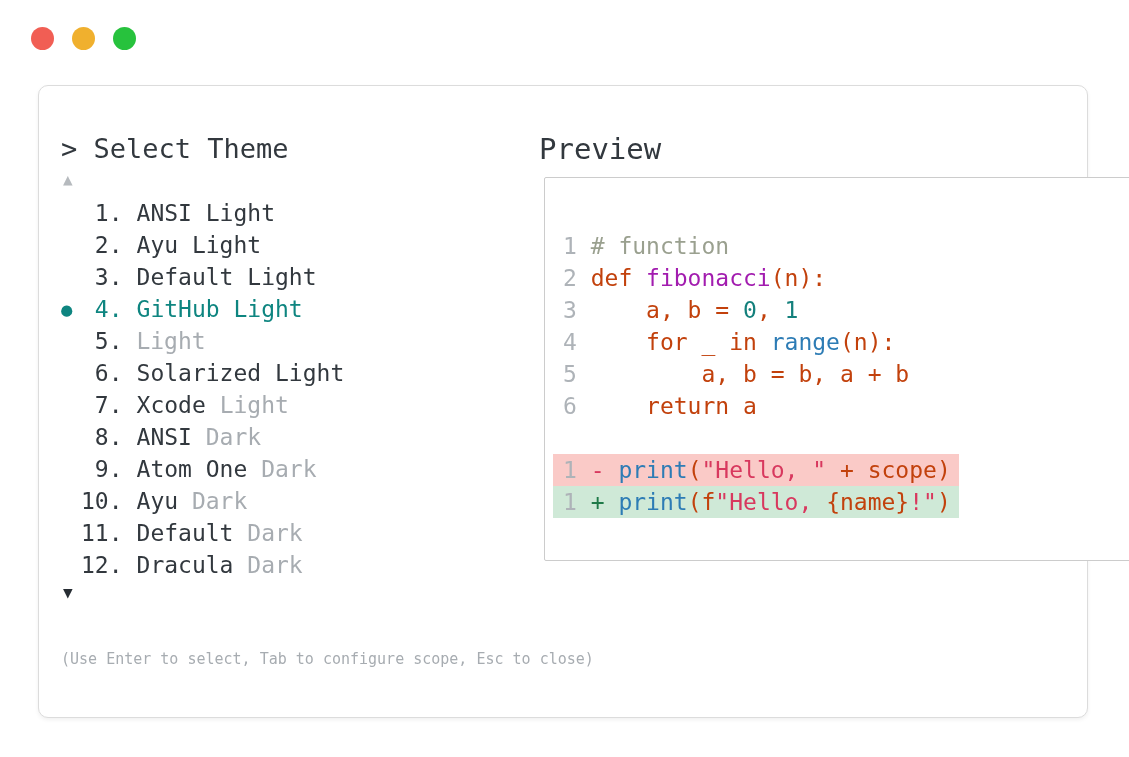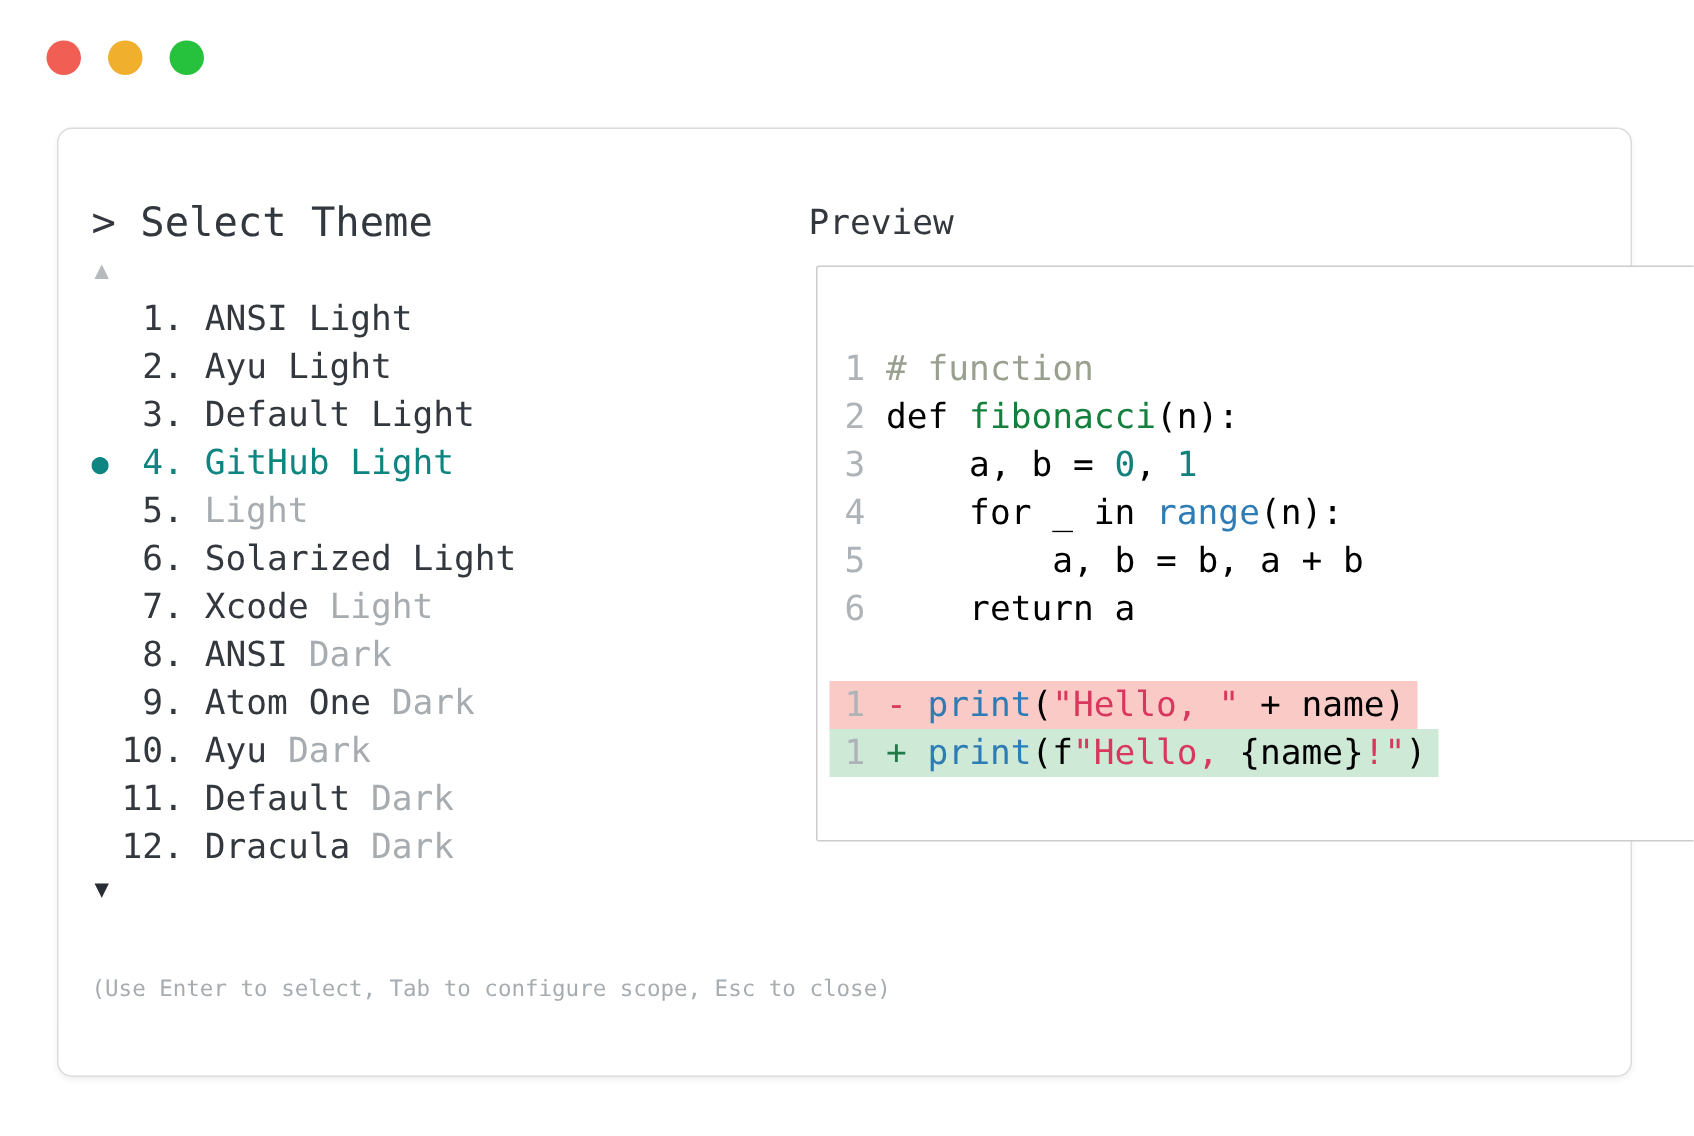--- a/index.html
+++ b/index.html
@@ -33,31 +33,31 @@
   .row{display:flex;height:32px;line-height:32px;font-size:23px;white-space:pre;color:#32383e;}
   .row .marker{display:inline-block;width:20px;color:#0e8580;font-size:19px;}
   .row .num{display:inline-block;width:3ch;text-align:right;}
   .row .label{padding-left:14px;}
   .row .muted{color:#a7acb1;}
   .row.selected .num,.row.selected .label,.row.selected .muted{color:#0e8580;}
 
   .hint{position:absolute;left:22px;top:557px;line-height:32px;font-size:15px;color:#a7acb1;white-space:pre;}
 
   
-  .preview-title{position:absolute;left:500px;top:47px;line-height:32px;font-size:23px;color:#32383e;}
+  .preview-title{position:absolute;left:500px;top:47px;line-height:32px;font-size:29px;color:#32383e;}
   .preview-box{
     position:absolute;left:505px;top:91px;width:601px;height:384px;
     box-sizing:border-box;border:1.5px solid #cccccc;border-radius:2px;background:#ffffff;
     padding:52px 0 0 18px;overflow:hidden;
   }
   .cline{height:32px;line-height:32px;font-size:23px;white-space:pre;}
   .ln{display:inline-block;width:2ch;color:#aeb3b8;}
-  .tk-text{color:#000000;}
+  .tk-text{color:#c2410c;}
   .tk-comment{color:#9aa08f;}
-  .tk-func{color:#15803d;}
+  .tk-func{color:#a21caf;}
   .tk-num{color:#14807c;}
   .tk-blue{color:#2d7cb5;}
   .tk-string{color:#d8385e;}
   .tk-minus{color:#d8385e;}
   .tk-plus{color:#1f7a48;}
   .hl{display:inline-block;margin-left:-10px;padding:0 8px 0 10px;}
   .hl.removed{background:#facac7;}
   .hl.added{background:#cfe9d7;}
 </style>
 </head>
@@ -97,17 +97,17 @@
 
   <div class="preview-box">
     <div>
         <div class="cline"><span class="ln">1</span><span class="tk tk-comment"># function</span></div>
         <div class="cline"><span class="ln">2</span><span class="tk tk-text">def </span><span class="tk tk-func">fibonacci</span><span class="tk tk-text">(n):</span></div>
         <div class="cline"><span class="ln">3</span><span class="tk tk-text">    a, b = </span><span class="tk tk-num">0</span><span class="tk tk-text">, </span><span class="tk tk-num">1</span></div>
         <div class="cline"><span class="ln">4</span><span class="tk tk-text">    for _ in </span><span class="tk tk-blue">range</span><span class="tk tk-text">(n):</span></div>
         <div class="cline"><span class="ln">5</span><span class="tk tk-text">        a, b = b, a + b</span></div>
         <div class="cline"><span class="ln">6</span><span class="tk tk-text">    return a</span></div>
         <div class="cline"><span class="ln"></span></div>
-        <div class="cline"><span class="hl removed"><span class="ln">1</span><span class="tk tk-minus">- </span><span class="tk tk-blue">print</span><span class="tk tk-text">(</span><span class="tk tk-string">"Hello, "</span><span class="tk tk-text"> + name)</span></span></div>
+        <div class="cline"><span class="hl removed"><span class="ln">1</span><span class="tk tk-minus">- </span><span class="tk tk-blue">print</span><span class="tk tk-text">(</span><span class="tk tk-string">"Hello, "</span><span class="tk tk-text"> + scope)</span></span></div>
         <div class="cline"><span class="hl added"><span class="ln">1</span><span class="tk tk-plus">+ </span><span class="tk tk-blue">print</span><span class="tk tk-text">(f</span><span class="tk tk-string">"Hello, </span><span class="tk tk-text">{name}</span><span class="tk tk-string">!"</span><span class="tk tk-text">)</span></span></div>
       </div>
   </div>
 </div>
 
 </body></html>

